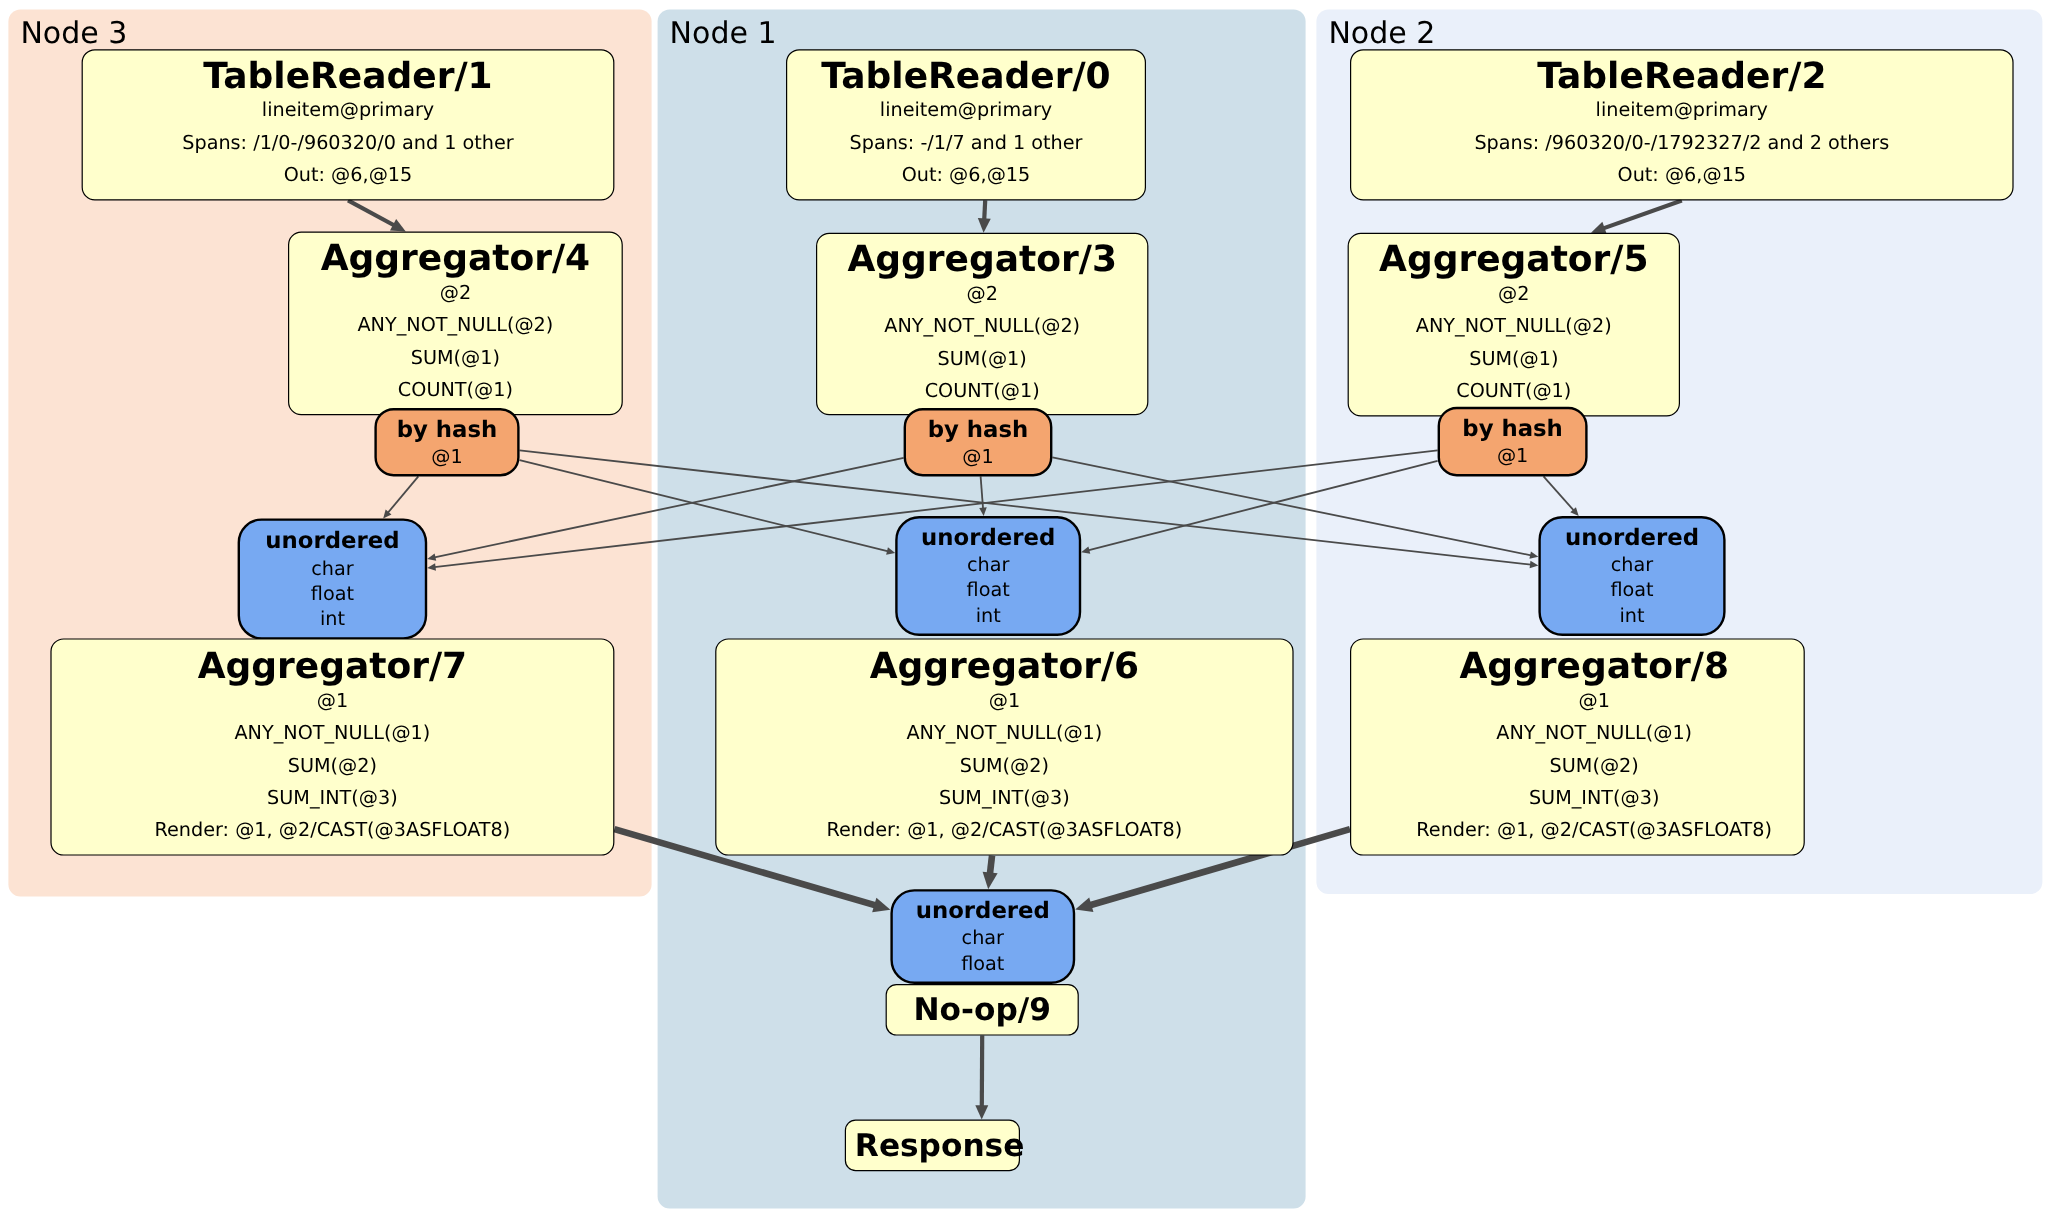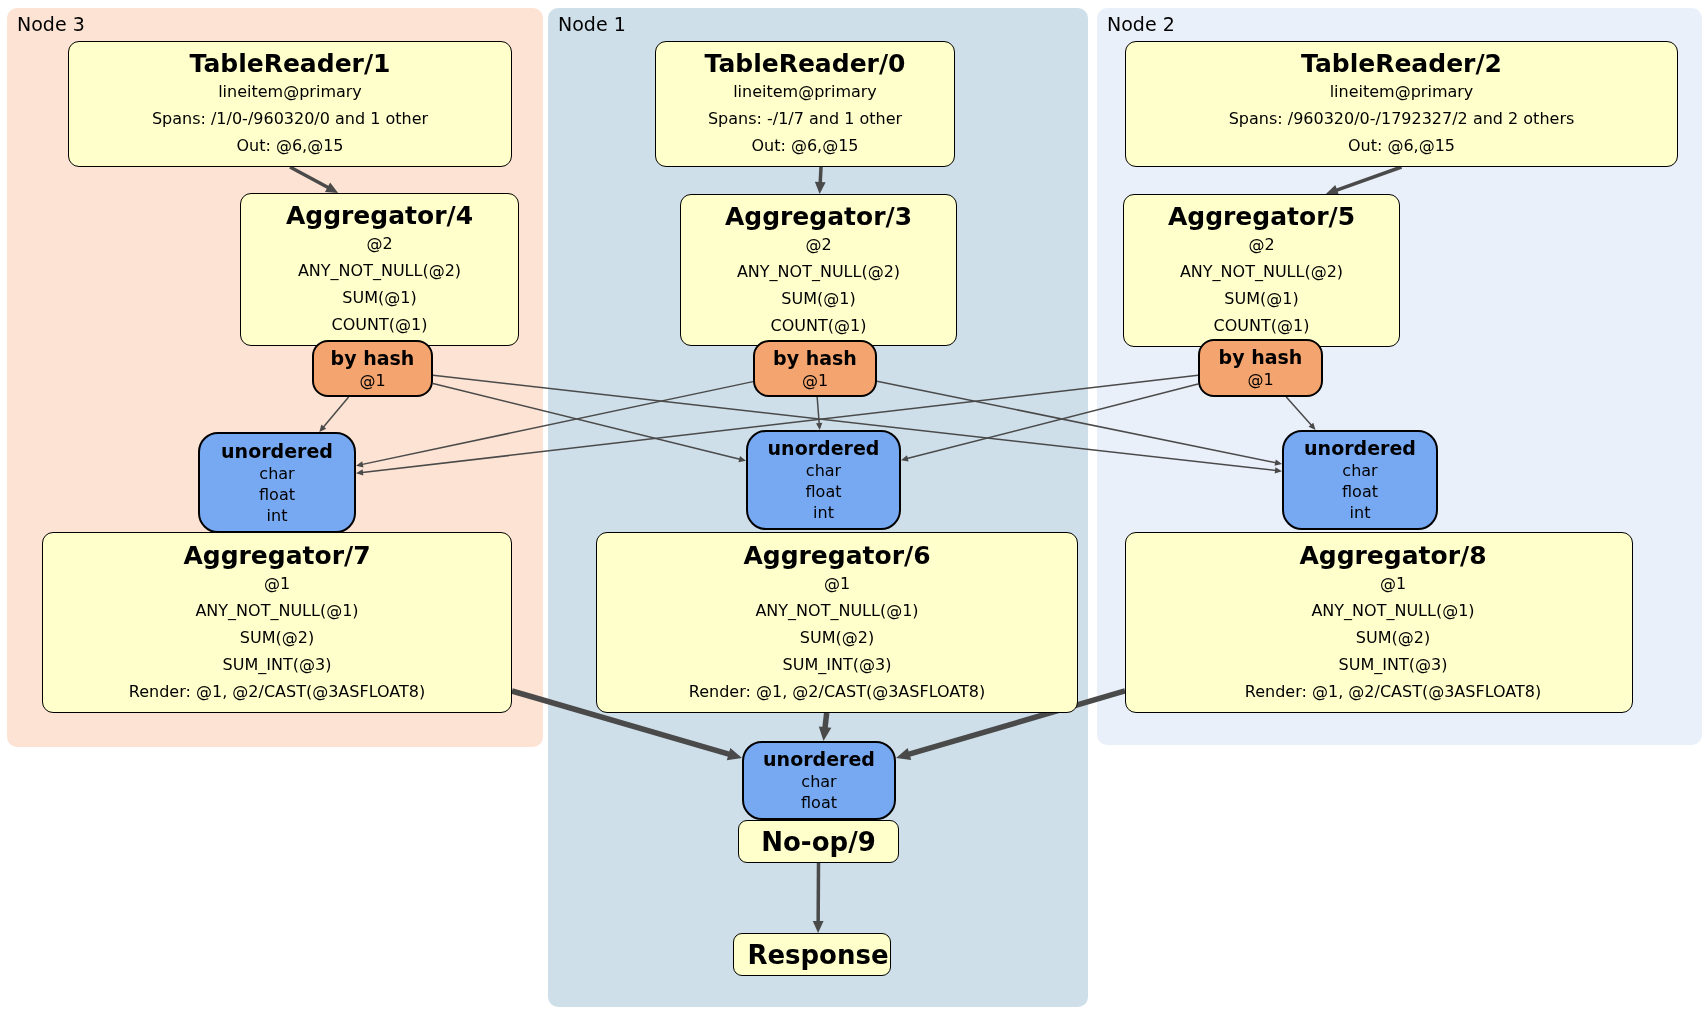--- a/index.html
+++ b/index.html
@@ -3,32 +3,32 @@
 <meta charset="utf-8">
 <style>
   html,body{margin:0;padding:0;background:#fff;}
   body{font-family:"DejaVu Sans","Liberation Sans",sans-serif;color:var(--c-text,#000);}
   #canvas{position:relative;width:1706px;height:1016px;background:var(--c-page_bg,#fff);overflow:hidden;}
 
   .panel{position:absolute;border-radius:10px;z-index:0;}
   .panel-node3{background:var(--c-panel_node3,#fce3d3);}
   .panel-node1{background:var(--c-panel_node1,#cedfe9);}
   .panel-node2{background:var(--c-panel_node2,#eaf0fa);}
-  .panel-label{position:absolute;left:10px;top:5px;font-size:19px;color:#000;}
+  .panel-label{position:absolute;left:10px;top:5px;font-size:25px;color:#000;}
 
   #edges{position:absolute;left:0;top:0;z-index:1;}
 
   .box{position:absolute;box-sizing:border-box;display:flex;flex-direction:column;
        justify-content:center;align-items:center;text-align:center;z-index:2;
        border:1.5px solid var(--c-border,#000);}
   .ybox{background:var(--c-box_yellow,#ffffcc);border-radius:11px;}
   .router{background:var(--c-router_orange,#f4a56f);border-radius:16px;border-width:2px;}
   .sync{background:var(--c-sync_blue,#77a9f2);border-radius:20px;border-width:2px;}
 
-  .b-title{font-weight:bold;font-size:25px;line-height:29px;white-space:nowrap;}
+  .b-title{font-weight:bold;font-size:30px;line-height:29px;white-space:nowrap;}
   .b-line{font-size:16px;line-height:27px;white-space:nowrap;}
   .router .b-title,.sync .b-title{font-size:19px;line-height:23px;}
   .router .b-line,.sync .b-line{font-size:16px;line-height:21px;}
   .pill .b-title{font-size:26px;line-height:30px;}
 </style>
 </head>
 <body>
 
 <div id="canvas">
 
@@ -141,21 +141,21 @@
     <div class="b-line">Render: @1, @2/CAST(@3ASFLOAT8)</div>
   </div>
   <div class="box sync" id="box-unorderedF" style="left:742px;top:741px;width:154px;height:79px;">
     <div class="b-title">unordered</div>
     <div class="b-line">char</div>
     <div class="b-line">float</div>
   </div>
   <div class="box ybox pill" id="box-noop9" style="left:738px;top:820px;width:161px;height:43px;border-radius:9px;">
     <div class="b-title">No-op/9</div>
   </div>
-  <div class="box ybox pill" id="box-response" style="left:733px;top:933px;width:158px;height:43px;border-radius:9px;padding-left:12px;">
+  <div class="box ybox pill" id="box-response" style="left:704px;top:933px;width:146px;height:43px;border-radius:9px;padding-left:12px;">
     <div class="b-title">Response</div>
   </div>
 
   <div class="box ybox" id="box-tr2" style="left:1125px;top:41px;width:553px;height:126px;">
     <div class="b-title">TableReader/2</div>
     <div class="b-line">lineitem@primary</div>
     <div class="b-line">Spans: /960320/0-/1792327/2 and 2 others</div>
     <div class="b-line">Out: @6,@15</div>
   </div>
   <div class="box ybox" id="box-agg5" style="left:1123px;top:194px;width:277px;height:153px;justify-content:center;">
@@ -168,21 +168,21 @@
   <div class="box router" id="box-byhash2" style="left:1198px;top:339px;width:125px;height:58px;">
     <div class="b-title">by hash</div>
     <div class="b-line">@1</div>
   </div>
   <div class="box sync" id="box-unordered2" style="left:1282px;top:430px;width:156px;height:100px;">
     <div class="b-title">unordered</div>
     <div class="b-line">char</div>
     <div class="b-line">float</div>
     <div class="b-line">int</div>
   </div>
-  <div class="box ybox" id="box-agg8" style="left:1125px;top:532px;width:508px;height:181px;padding-left:28px;">
+  <div class="box ybox" id="box-agg8" style="left:1125px;top:532px;width:379px;height:181px;padding-left:28px;">
     <div class="b-title">Aggregator/8</div>
     <div class="b-line">@1</div>
     <div class="b-line">ANY_NOT_NULL(@1)</div>
     <div class="b-line">SUM(@2)</div>
     <div class="b-line">SUM_INT(@3)</div>
     <div class="b-line">Render: @1, @2/CAST(@3ASFLOAT8)</div>
   </div>
 
 </div>
 

